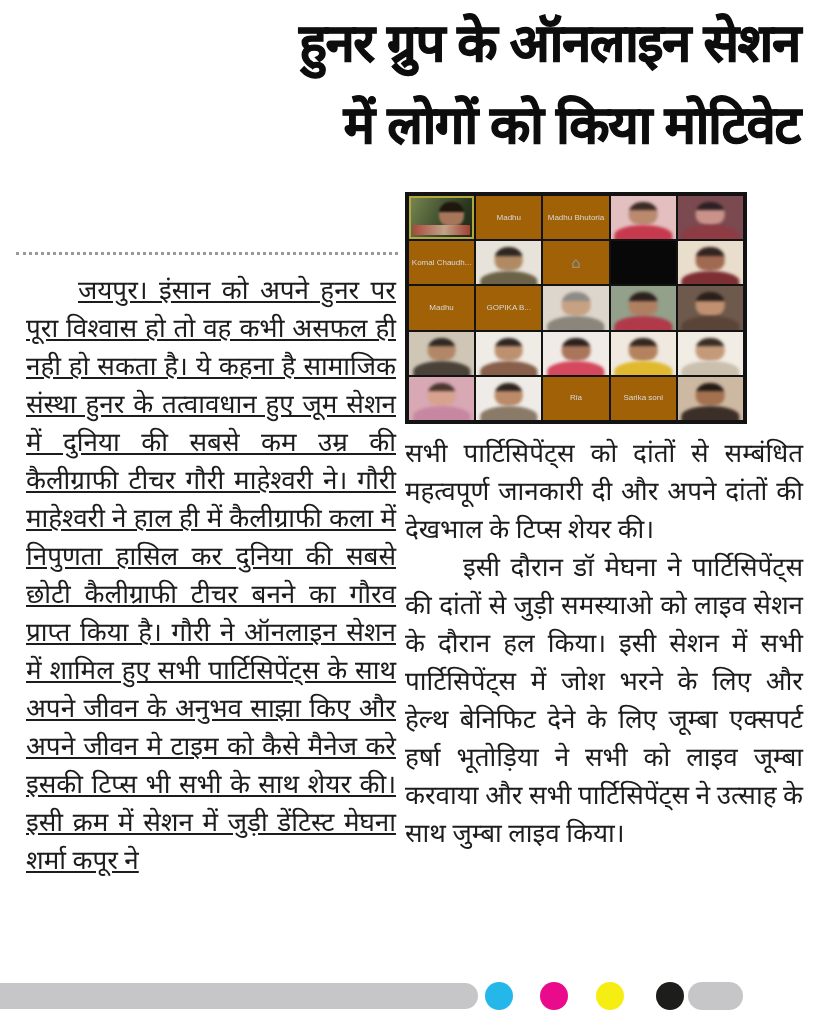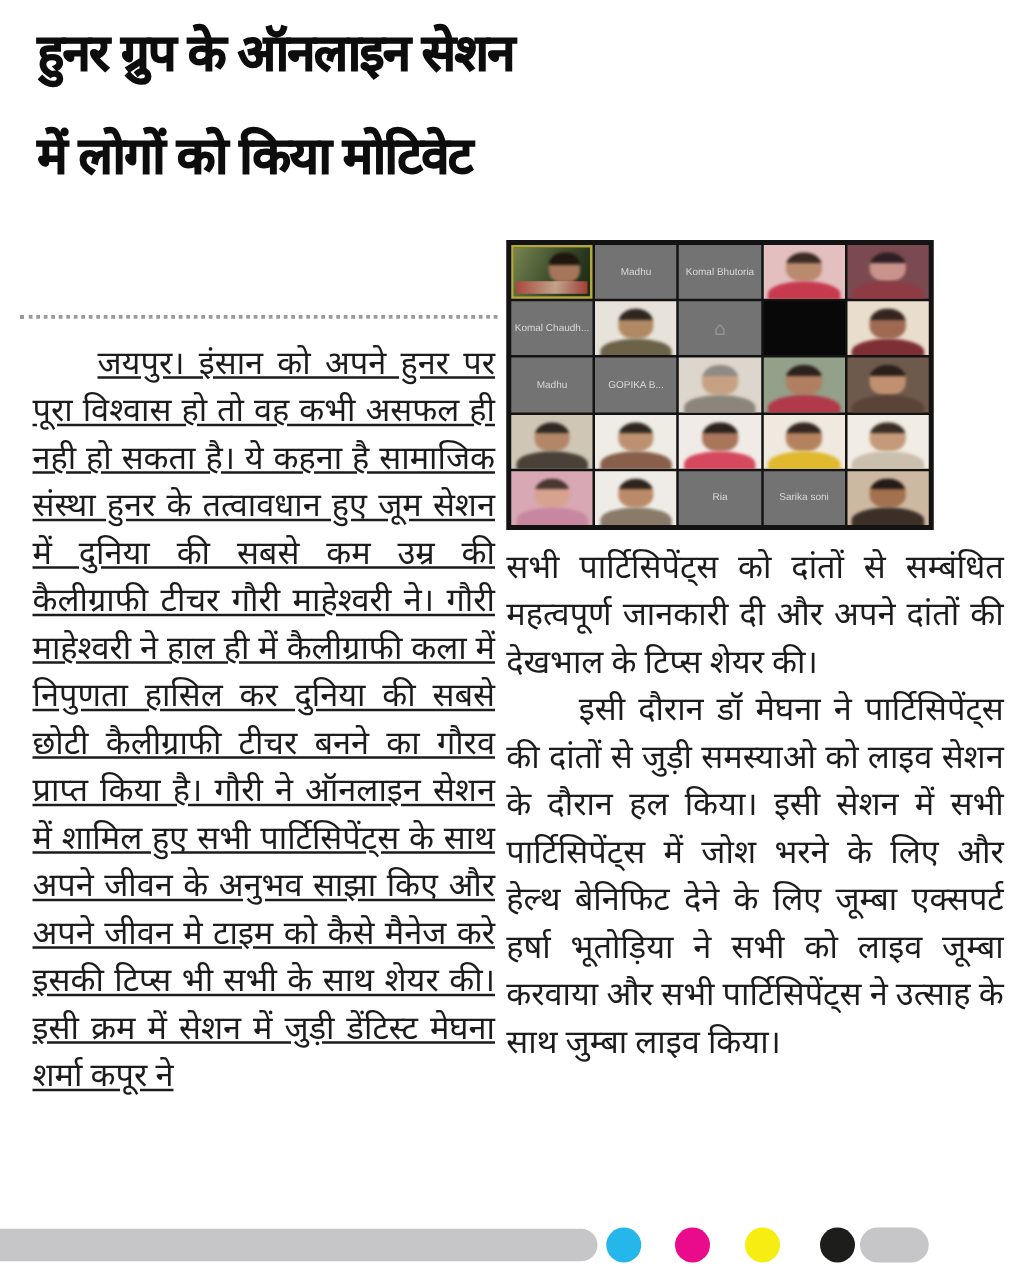--- a/index.html
+++ b/index.html
@@ -4,22 +4,22 @@
 <style>
   html,body{margin:0;padding:0;background:#ffffff;}
   .page{
     position:relative;width:819px;height:1024px;background:#ffffff;
     font-family:"Liberation Serif","DejaVu Serif",serif;overflow:hidden;
   }
   
   .headline{
     position:absolute;left:30px;top:2px;width:770px;
     font-family:"Liberation Sans","DejaVu Sans",sans-serif;
-    font-weight:800;color:#0d0d0d;font-size:40px;line-height:82px;
-    letter-spacing:-1px;-webkit-text-stroke:1px #0d0d0d;
+    font-weight:800;color:#0d0d0d;font-size:52px;line-height:82px;
+    letter-spacing:-1px;text-align:right;-webkit-text-stroke:1px #0d0d0d;
   }
   
   .byline{position:absolute;left:72px;top:196px;display:flex;align-items:center;gap:15px;}
   .byline-square{width:31px;height:31px;background:#e32027;}
   .byline-text{
     font-family:"Liberation Sans","DejaVu Sans",sans-serif;
     font-weight:700;font-size:27px;color:#141414;-webkit-text-stroke:.4px #141414;
   }
   
   .dotted-rule{position:absolute;left:16px;top:252px;width:382px;height:0;border-top:3px dotted #9a9a9a;}
@@ -29,21 +29,21 @@
   .col-left{left:26px;top:272px;width:370px;}
   .col-right{left:405px;top:192px;width:398px;}
   .indent-lg{text-indent:52px;text-decoration:underline;}
   .indent-md{text-indent:58px;}
   .col-right .after-photo{margin-top:11px;}
   
   .photo{
     width:342px;height:232px;background:#131313;box-sizing:border-box;padding:4px;
     display:grid;grid-template-columns:repeat(5,1fr);grid-template-rows:repeat(5,1fr);gap:2px;
   }
-  .tile{position:relative;overflow:hidden;background:#737373;}
+  .tile{position:relative;overflow:hidden;background:#a16207;}
   .tile-black{background:#080808;}
   .tile-person{background:var(--bg,#777);}
   .tile-person::before{
     content:'';position:absolute;left:50%;top:14%;width:44%;height:54%;
     transform:translateX(-50%);border-radius:48% 48% 42% 42%;
     background:linear-gradient(to bottom,var(--hair,#241b16) 0 36%,var(--skin,#b8866b) 36% 100%);
     filter:blur(1.4px);
   }
   .tile-person::after{
     content:'';position:absolute;left:50%;bottom:-14%;width:88%;height:46%;
@@ -103,21 +103,21 @@
 
   <div class="col col-right">
     <div class="photo">
         <div class="tile tile-speaker">
           <div class="speaker-banner"></div>
         </div>
         <div class="tile tile-name">
           <span class="tile-label">Madhu</span>
         </div>
         <div class="tile tile-name">
-          <span class="tile-label">Komal Bhutoria</span>
+          <span class="tile-label">Madhu Bhutoria</span>
         </div>
         <div class="tile tile-person" style="--bg: #e3bfc0; --skin: #b98a6e; --shirt: #c73a4e; --hair: #3a2a24;"></div>
         <div class="tile tile-person" style="--bg: #7a4a50; --skin: #c9928a; --shirt: #8e3b44; --hair: #2c2022;"></div>
         <div class="tile tile-name">
           <span class="tile-label">Komal Chaudh...</span>
         </div>
         <div class="tile tile-person" style="--bg: #e7e3da; --skin: #b08a64; --shirt: #6b6248; --hair: #2e2620;"></div>
         <div class="tile tile-logo"></div>
         <div class="tile tile-black"></div>
         <div class="tile tile-person" style="--bg: #e9ddcb; --skin: #a06a52; --shirt: #7e2f33; --hair: #33241f;"></div>

